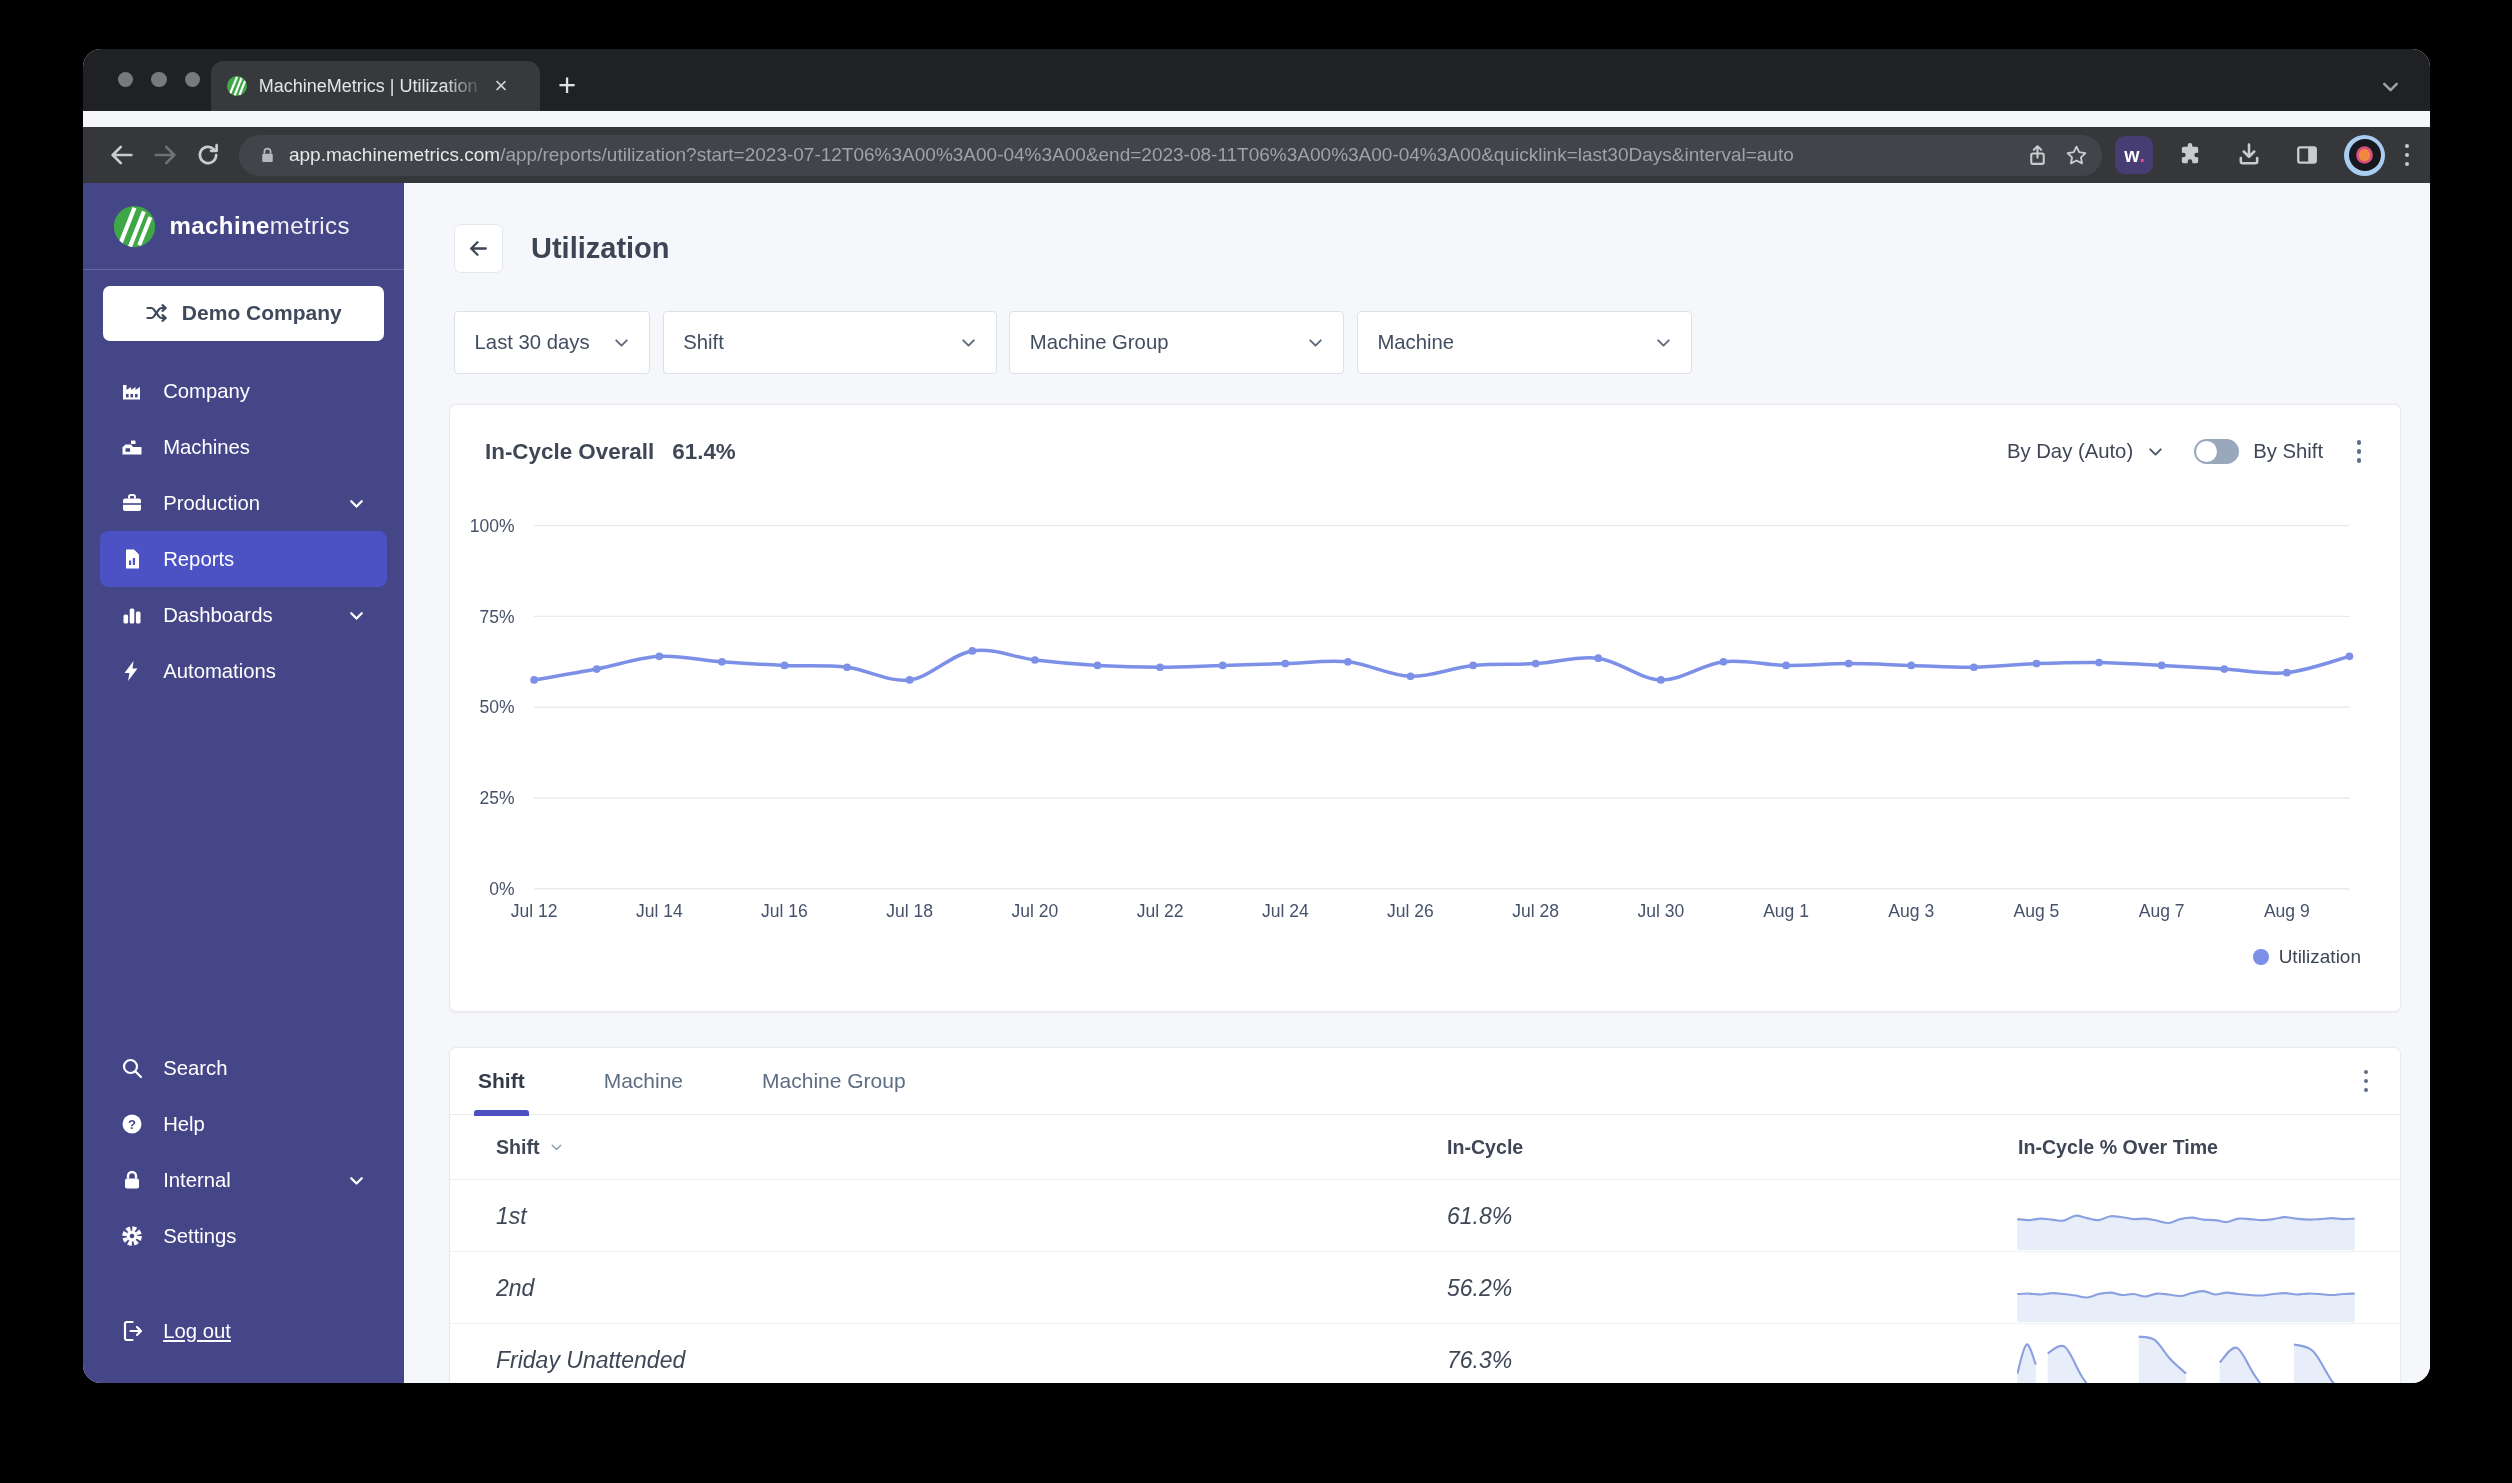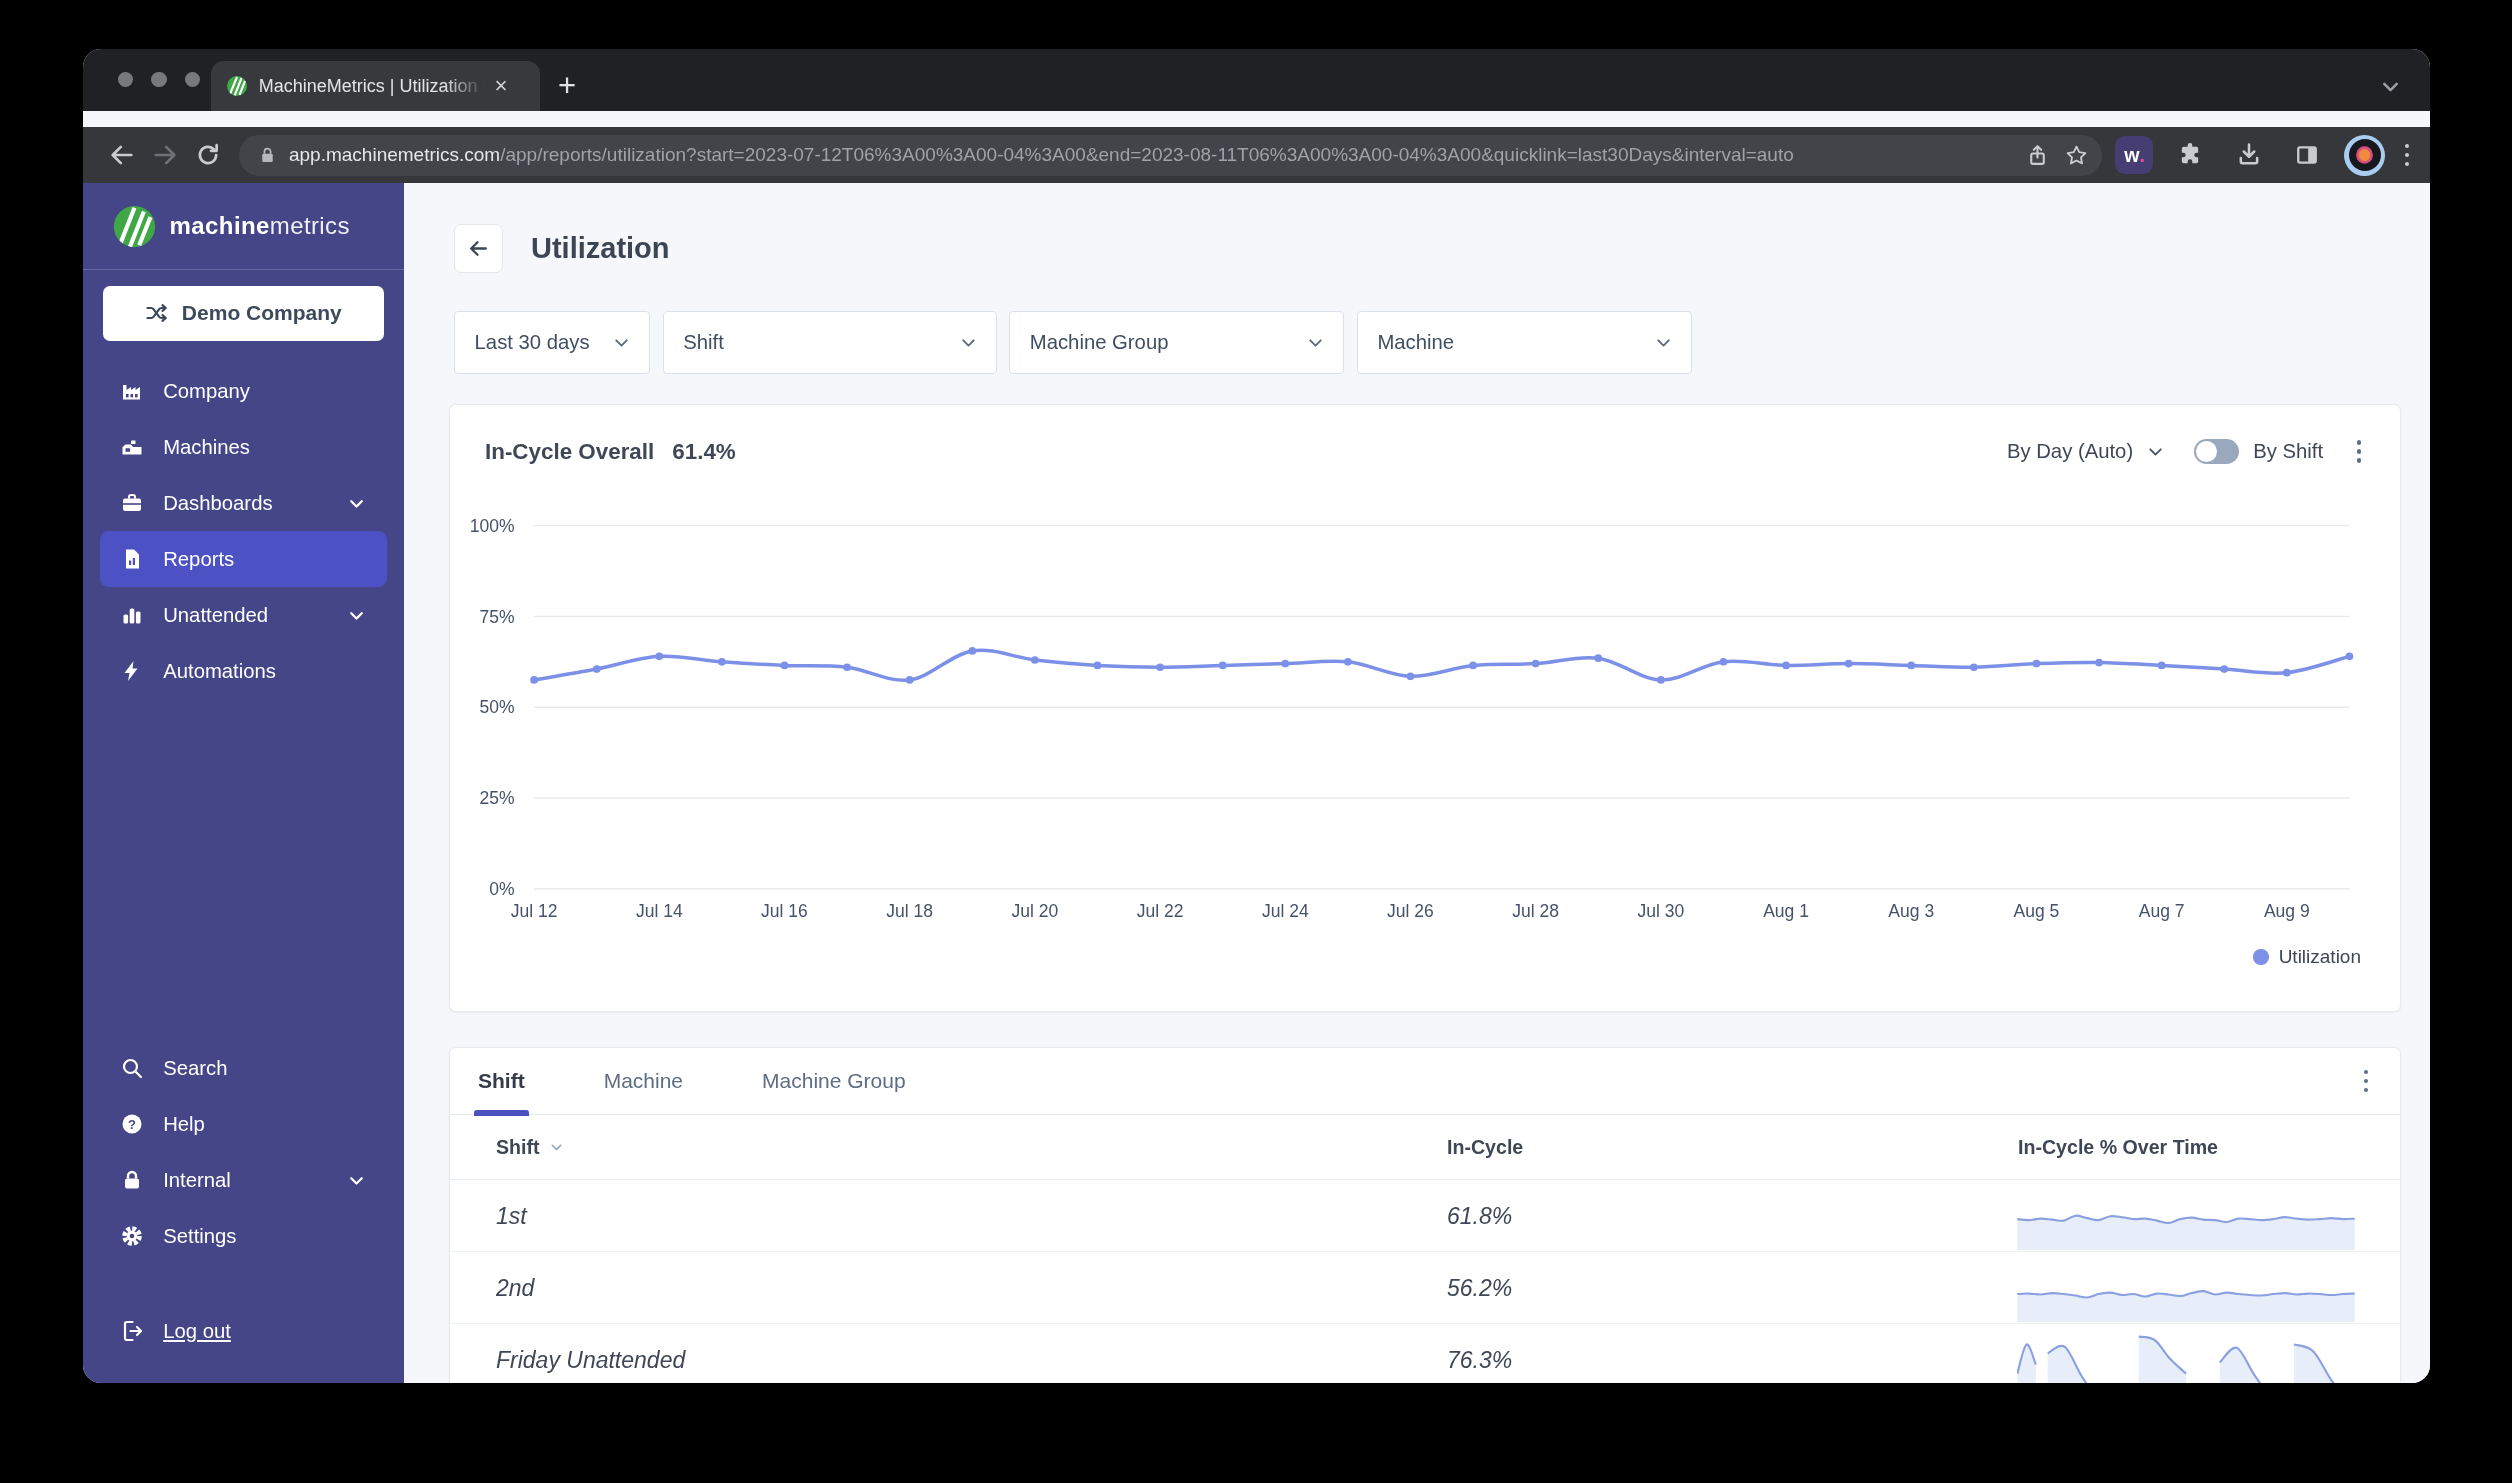--- a/index.html
+++ b/index.html
@@ -244,21 +244,21 @@
               <rect x="5.5" y="13.2" width="4.6" height="3.6" rx=".6" fill="#454688"></rect>
             </svg>
           <span>Machines</span>
         </div>
         <div class="nav-item">
           <svg class="ic" viewBox="0 0 24 24">
               <rect x="3" y="7.5" width="18" height="12.5" rx="2" fill="#fff"></rect>
               <path d="M9 7.5V6a2 2 0 0 1 2-2h2a2 2 0 0 1 2 2v1.5" fill="none" stroke="#fff" stroke-width="2"></path>
               <rect x="3" y="12.2" width="18" height="1.6" fill="#454688"></rect>
             </svg>
-          <span>Dashboards</span>
+          <span>Production</span>
           <svg class="chev" viewBox="0 0 24 24">
               <path d="M6 9.5l6 6 6-6"></path>
             </svg>
         </div>
         <div class="nav-item active">
           <svg class="ic" viewBox="0 0 24 24">
               <path d="M6 2.5h8l5 5v14H6z" fill="#fff"></path>
               <g fill="#4c52c4">
                 <rect x="9" y="13.5" width="2.2" height="4.5"></rect>
                 <rect x="12.8" y="11" width="2.2" height="7"></rect>
@@ -267,21 +267,21 @@
           <span>Reports</span>
         </div>
         <div class="nav-item">
           <svg class="ic" viewBox="0 0 24 24">
               <g fill="#fff">
                 <rect x="3.5" y="11.5" width="4.6" height="9" rx="1.6"></rect>
                 <rect x="9.7" y="5.5" width="4.6" height="15" rx="1.6"></rect>
                 <rect x="15.9" y="8.5" width="4.6" height="12" rx="1.6"></rect>
               </g>
             </svg>
-          <span>Unattended</span>
+          <span>Dashboards</span>
           <svg class="chev" viewBox="0 0 24 24">
               <path d="M6 9.5l6 6 6-6"></path>
             </svg>
         </div>
         <div class="nav-item">
           <svg class="ic" viewBox="0 0 24 24">
               <path d="M13.5 2 4.5 14h5L8 22l9.5-12.5h-5z" fill="#fff"></path>
             </svg>
           <span>Automations</span>
         </div>

